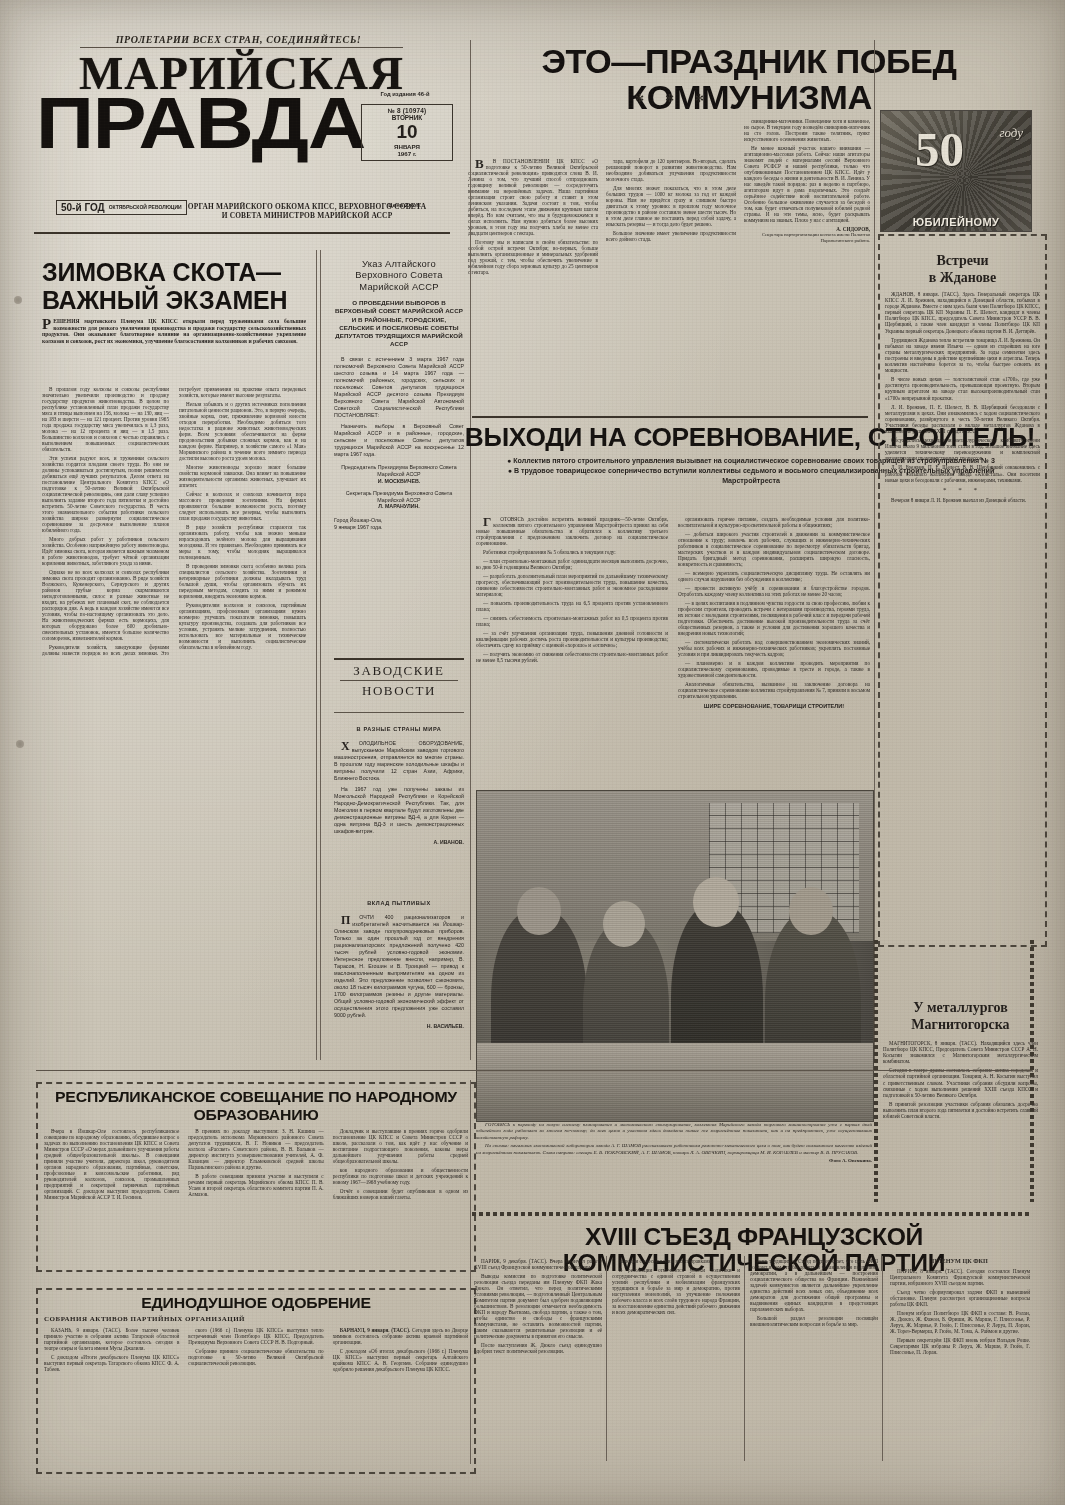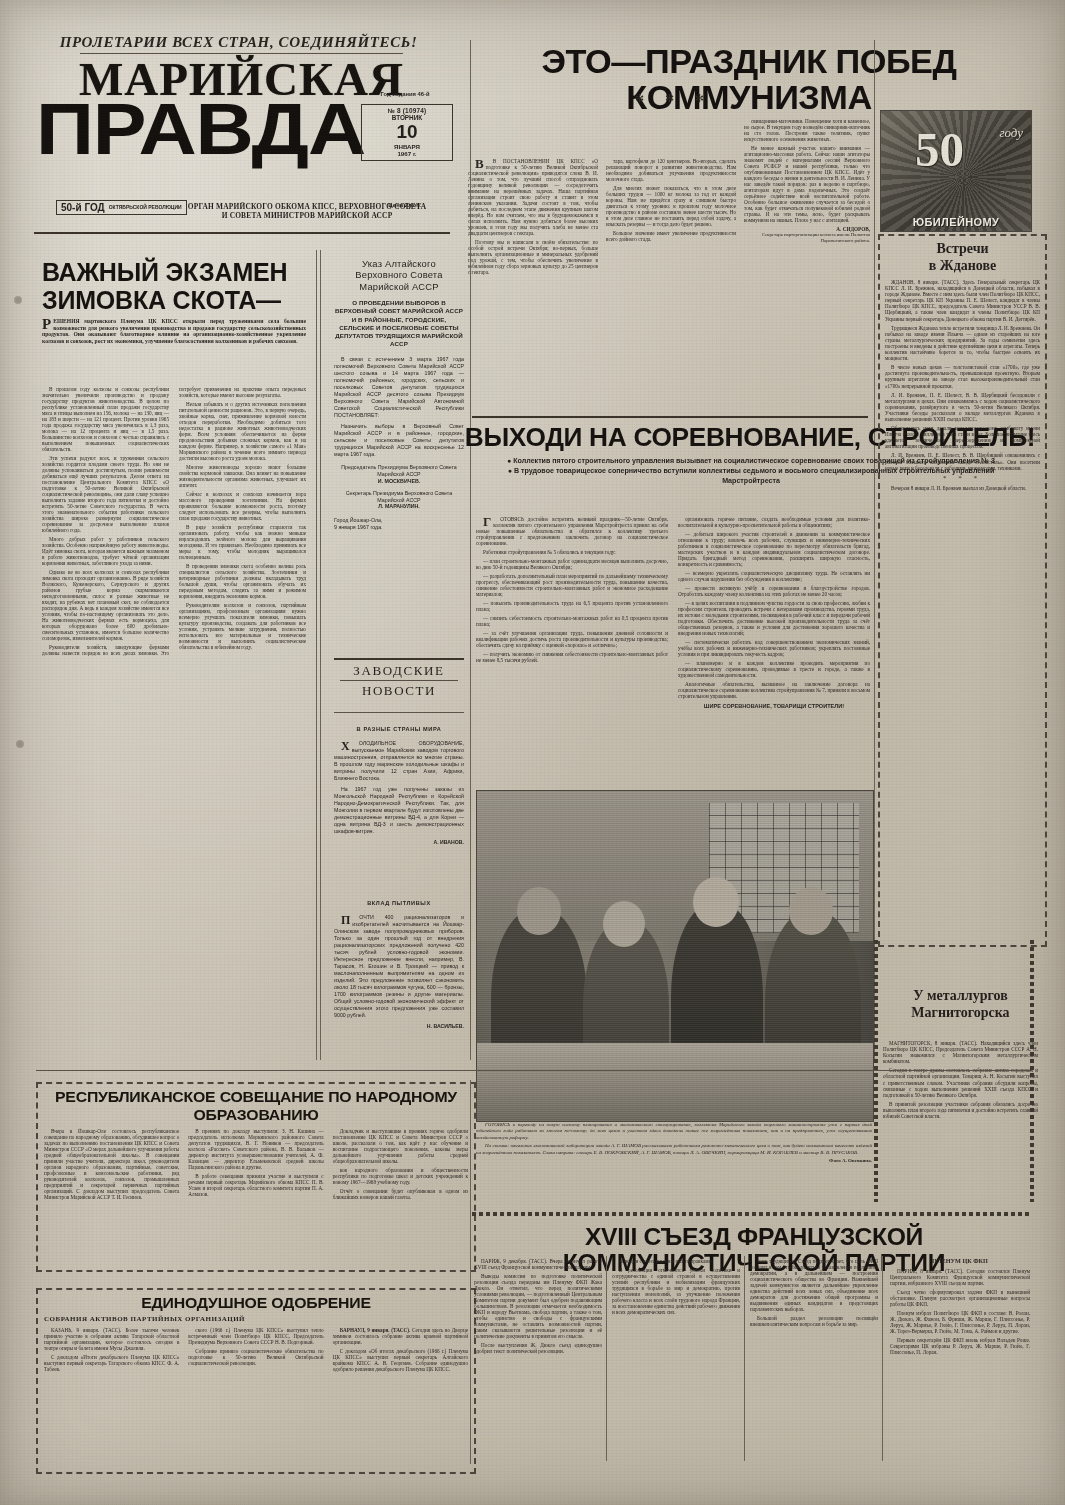--- a/index.html
+++ b/index.html
@@ -38,21 +38,21 @@
     color:#2b2723;
     -webkit-hyphens:auto;hyphens:auto;
   }
   .col-text p{margin:0 0 3px 0;text-indent:7px;}
   .sans{font-family:"Liberation Sans",sans-serif;}
 
   
   .masthead{position:absolute;left:34px;top:34px;width:415px;height:195px;}
   .slogan{
     font-family:"Liberation Serif",serif;font-style:italic;font-weight:bold;
-    font-size:15px;letter-spacing:.6px;text-align:center;
+    font-size:10px;letter-spacing:.6px;text-align:center;
     padding-right:6px;color:#28241f;
   }
   .slogan-rule{border-bottom:1px solid #5a5248;margin:2px 46px 4px 46px;}
   .title1{
     font-family:"Liberation Serif",serif;font-weight:bold;
     font-size:47px;letter-spacing:1px;text-align:center;line-height:46px;
     color:#171411;margin-top:-2px;
     text-shadow:0 0 1px rgba(30,25,20,.5);
   }
   .title2{
@@ -208,21 +208,21 @@
   .emblem .yr{
     position:absolute;right:8px;top:14px;font-family:"Liberation Serif",serif;font-style:italic;
     font-size:13px;color:#e8e2d6;text-shadow:1px 1px 0 #2b2822;
   }
   .sbbox{
     position:absolute;left:878px;width:155px;
     border:2px dashed #4d473e;padding:5px 5px 6px 5px;
   }
   .sb-title{
     font-family:"Liberation Serif",serif;font-weight:bold;font-size:14px;line-height:16px;
-    text-align:center;margin:0 0 5px 0;
+    text-align:center;margin:12px 0 5px 0;
   }
   .sb-body{font-size:5.1px;line-height:6.1px;text-align:justify;}
   .sb-body p{margin:0 0 3px 0;text-indent:6px;}
   .dots{text-align:center;letter-spacing:5px;font-size:7px;margin:4px 0;}
 
   
   .boxed{
     position:absolute;border:2px dashed #4d473e;padding:4px 6px 6px 6px;
   }
   .box-head{
@@ -310,22 +310,22 @@
   </div>
 
   <div class="emblem">
     <div class="rays"></div>
     <div class="fifty">50</div>
     <div class="yr">году</div>
     <div class="lbl">ЮБИЛЕЙНОМУ</div>
   </div>
 
   <div class="lead-head">
+    <div>ЗИМОВКА СКОТА—</div>
     <div>ВАЖНЫЙ ЭКЗАМЕН</div>
-    <div>ЗИМОВКА СКОТА—</div>
   </div>
   <div class="lead-intro">
     <span class="dropcap" style="font-size:15px;">Р</span><span>ЕШЕНИЯ мартовского Пленума ЦК КПСС открыли перед тружениками села большие возможности для резкого увеличения производства и продажи государству сельскохозяйственных продуктов. Они оказывают благотворное влияние на организационно-хозяйственное укрепление колхозов и совхозов, рост их экономики, улучшение благосостояния колхозников и рабочих совхозов.</span>
   </div>
   <div class="lead-body col-text cols1" style="position:absolute;left:42px;top:386px;width:264px;height:676px;columns:2;column-gap:10px;">
     <p>В прошлом году колхозы и совхозы республики значительно увеличили производство и продажу государству продуктов животноводства. В целом по республике установленный план продажи государству мяса и птицы выполнен на 156, молока — на 130, яиц — на 183 и шерсти — на 121 процент. Против уровня 1965 года продажа государству мяса увеличилась в 1,3 раза, молока — на 12 процента и яиц — в 1,5 раза. Большинство колхозов и совхозов с честью справились с выполнением повышенных социалистических обязательств.</p>
     <p>Эти успехи радуют всех, и труженики сельского хозяйства гордятся плодами своего труда. Но они не должны успокаиваться достигнутым, полни решимости добиваться ещё лучших результатов. Делом ответа на постановление Центрального Комитета КПСС «О подготовке к 50-летию Великой Октябрьской социалистической революции», они дали славу успешно выполнить задание второго года пятилетки и достойно встретить 50-летие Советского государства. В честь этого знаменательного события работники сельского хозяйства широко развернули социалистическое соревнование за досрочное выполнение планов юбилейного года.</p>
     <p>Много добрых работ у работников сельского хозяйства. Особенно напряжённую работу животноводы. Идёт зимовка скота, которая является важным экзаменом в работе животноводов, требует чёткой организации кормления животных, заботливого ухода за ними.</p>
     <p>Однако не во всех колхозах и совхозах республики зимовка скота проходит организованно. В ряде хозяйств Волжского, Куженерского, Сернурского и других районов грубые корма скармливаются неподготовленными, силос и разные животные не входят, на рубежах нет плановый скот, не соблюдается распорядок дня. А ведь в каждом хозяйстве имеются все условия, чтобы по-настоящему организовать это дело. На животноводческих фермах есть кормоцеха, для которых оборудовано более 600 дробильно-смесительных установок, имеется большое количество соломорезок, измельчителей кормов.</p>
     <p>Руководители хозяйств, заведующие фермами должны навести порядок во всех делах зимовки. Это потребует применения на практике опыта передовых хозяйств, которые имеют высокие результаты.</p>

